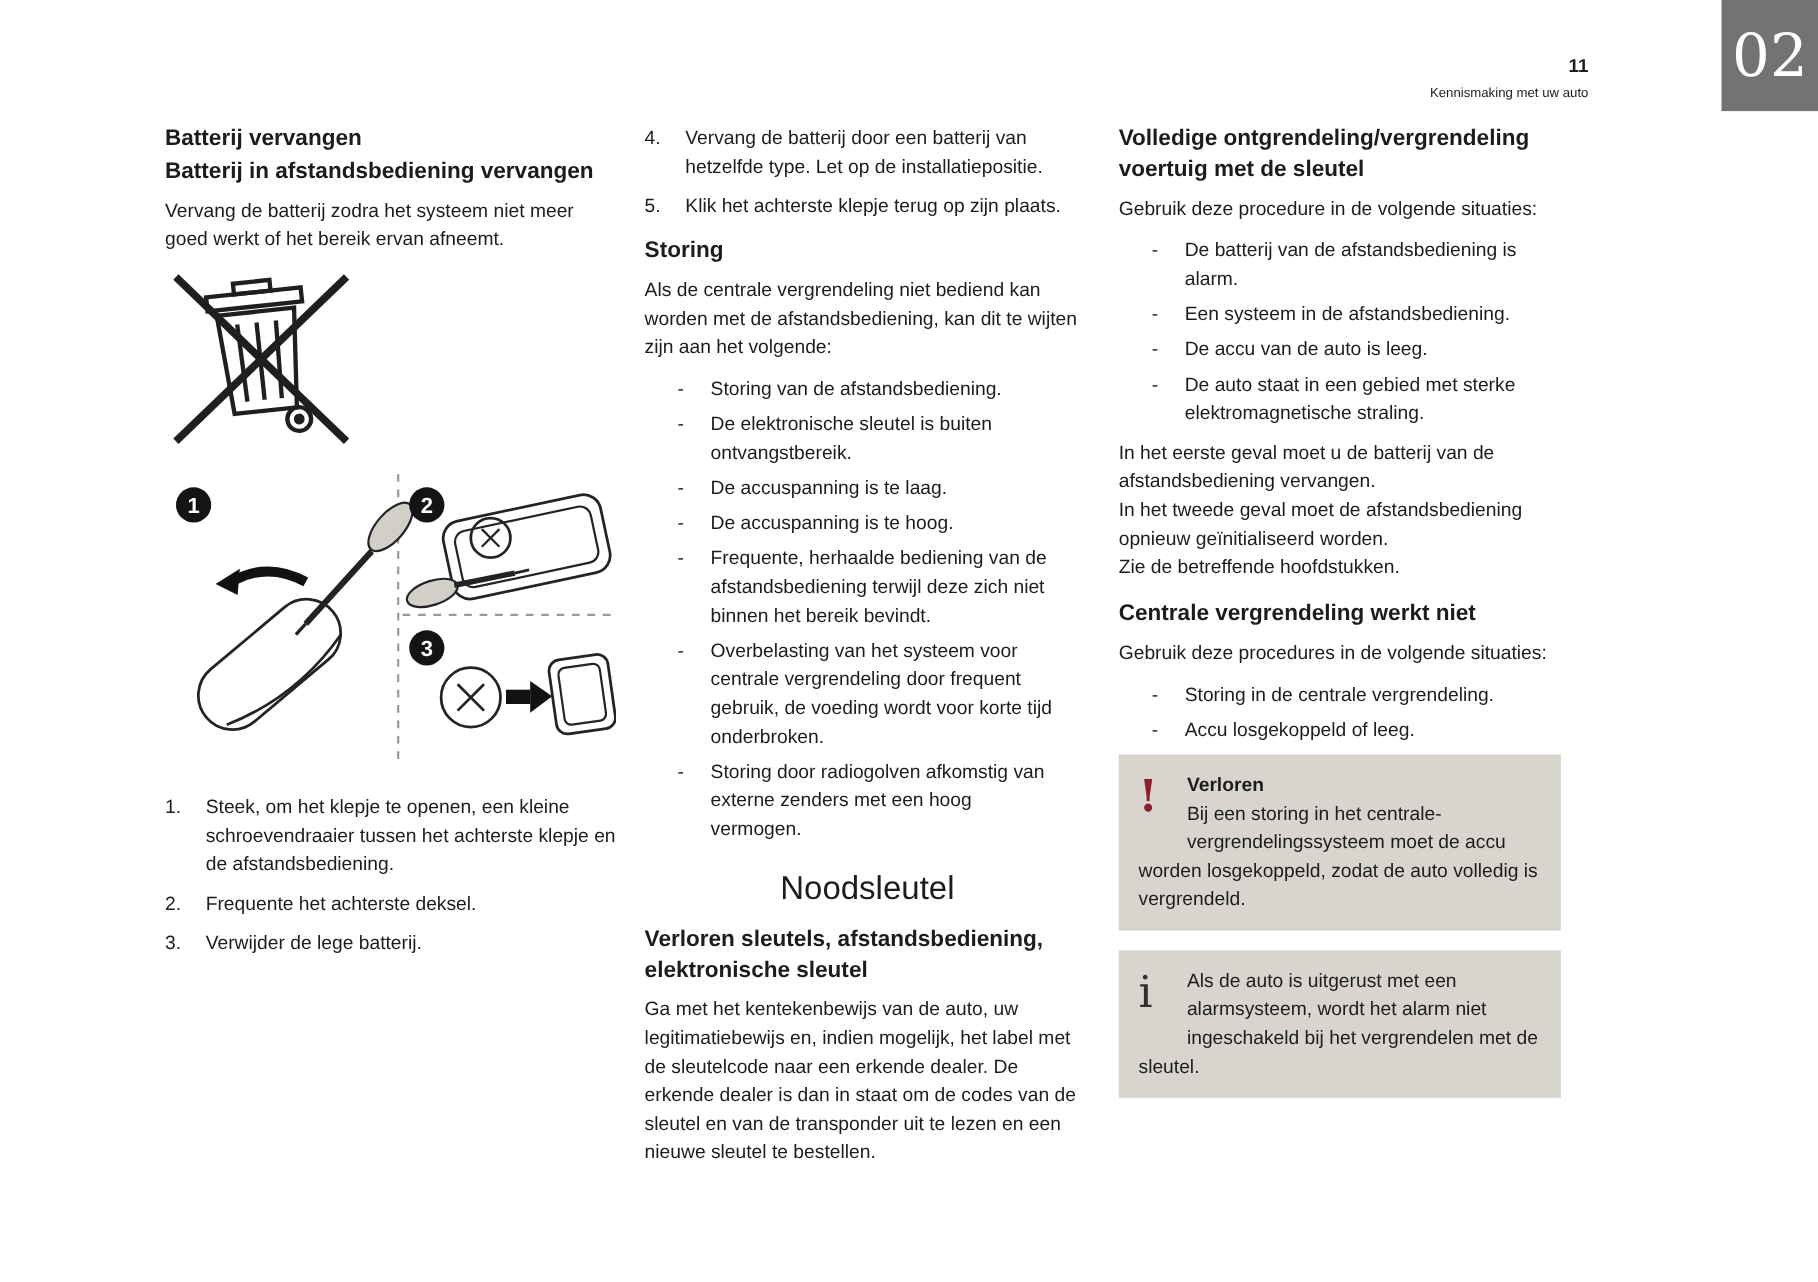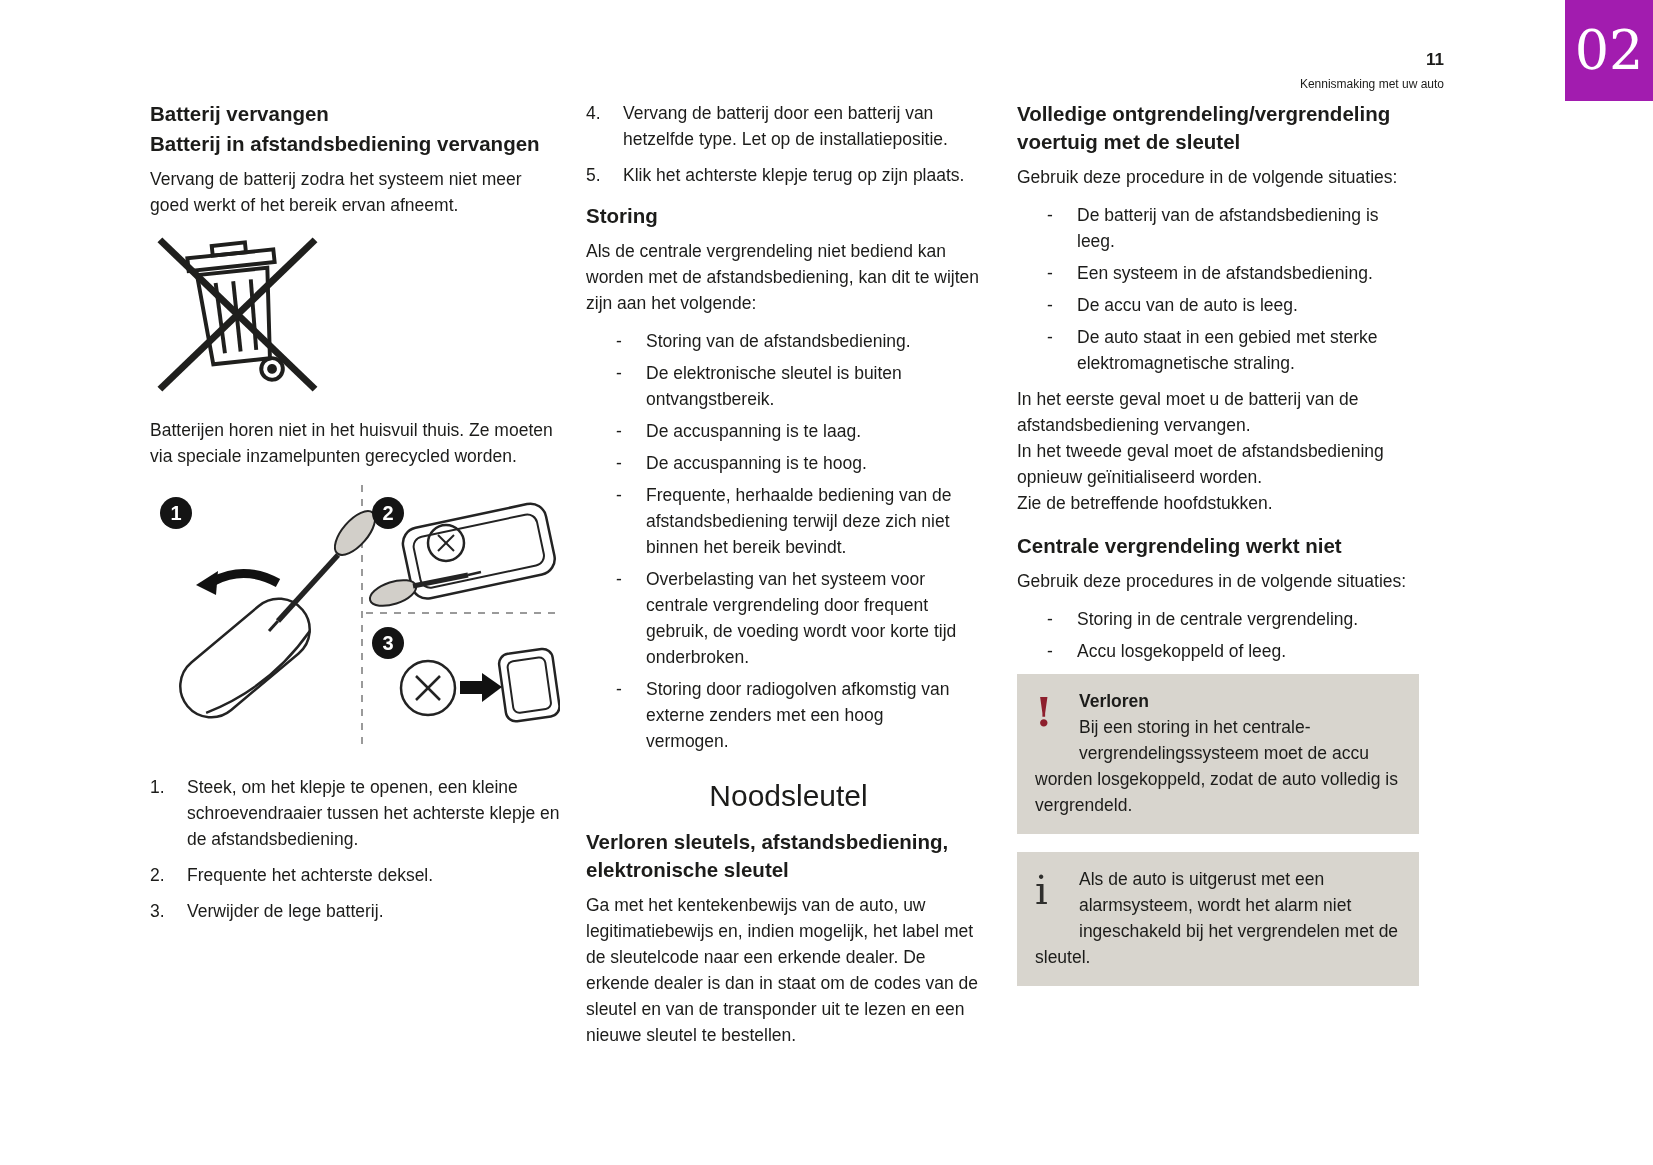--- a/index.html
+++ b/index.html
@@ -10,38 +10,38 @@
     font-size:17.5px;
     line-height:26px;
     position:relative;
     overflow:hidden;
   }
 
   
   .badge {
     position:absolute; top:0; right:0;
     width:88px; height:101px;
-    background:#a21caf;
+    background:#737373;
     color:#ffffff;
     display:flex; align-items:center; justify-content:center;
     font-family:"DejaVu Serif","Liberation Serif",serif;
     font-size:54px; line-height:1;
   }
   .page-num {
     position:absolute; top:47px; right:209px;
     font-weight:700; font-size:17px;text-align:right;
   }
   .page-title {
     position:absolute; top:71px; right:209px;
     font-size:12px;
   }
 
   
   .cols {
-    position:absolute; top:100px; left:150px;
+    position:absolute; top:112px; left:150px;
     display:grid;
     grid-template-columns:410px 405px 402px;
     column-gap:26px;
   }
 
   .hb { font-size:20.5px; font-weight:700; line-height:28px; margin:0 0 8px; }
   .hb.tight { margin:0 0 2px; }
   .h-big { font-size:30px; font-weight:400; line-height:40px; margin:22px 0 12px;text-align:center; }
   p { margin:0 0 12px; }
   p.nogap { margin:0; }
@@ -112,21 +112,20 @@
               <circle cx="118" cy="141" r="3" fill="#1f1f1d"></circle>
             </g>
             <g stroke-width="7">
               <line x1="10" y1="6" x2="168" y2="158"></line>
               <line x1="168" y1="6" x2="10" y2="158"></line>
             </g>
           </g>
         </svg>
       </div>
 
-      <p>Batterijen horen niet in het huisvuil thuis. Ze moeten via speciale inzamelpunten gerecycled worden.</p>
 
       <div class="fig fig-fob">
         <svg width="410" height="268" viewBox="0 0 410 268">
 
           <g stroke="#9a9a9a" stroke-width="2" stroke-dasharray="7 7">
             <line x1="212" y1="2" x2="212" y2="262"></line>
             <line x1="216" y1="130" x2="408" y2="130"></line>
           </g>
 
           <circle cx="26" cy="30" r="16" fill="#141414"></circle>
@@ -222,21 +221,21 @@
       <h1 class="h-big">Noodsleutel</h1>
       <h2 class="hb">Verloren sleutels, afstandsbediening, elektronische sleutel</h2>
       <p>Ga met het kentekenbewijs van de auto, uw legitimatiebewijs en, indien mogelijk, het label met de sleutelcode naar een erkende dealer. De erkende dealer is dan in staat om de codes van de sleutel en van de transponder uit te lezen en een nieuwe sleutel te bestellen.</p>
     </div>
 
     <div class="col">
       <h2 class="hb">Volledige ontgrendeling/vergrendeling voertuig met de sleutel</h2>
       <p>Gebruik deze procedure in de volgende situaties:</p>
 
       <div class="dash-list">
-        <div class="dash-item">De batterij van de afstandsbediening is leeg.</div>
+        <div class="dash-item">De batterij van de afstandsbediening is alarm.</div>
         <div class="dash-item">Een systeem in de afstandsbediening.</div>
         <div class="dash-item">De accu van de auto is leeg.</div>
         <div class="dash-item">De auto staat in een gebied met sterke elektromagnetische straling.</div>
       </div>
 
       <div class="pgroup">
         <p class="nogap">In het eerste geval moet u de batterij van de afstandsbediening vervangen.</p>
         <p class="nogap">In het tweede geval moet de afstandsbediening opnieuw geïnitialiseerd worden.</p>
         <p class="nogap">Zie de betreffende hoofdstukken.</p>
       </div>

